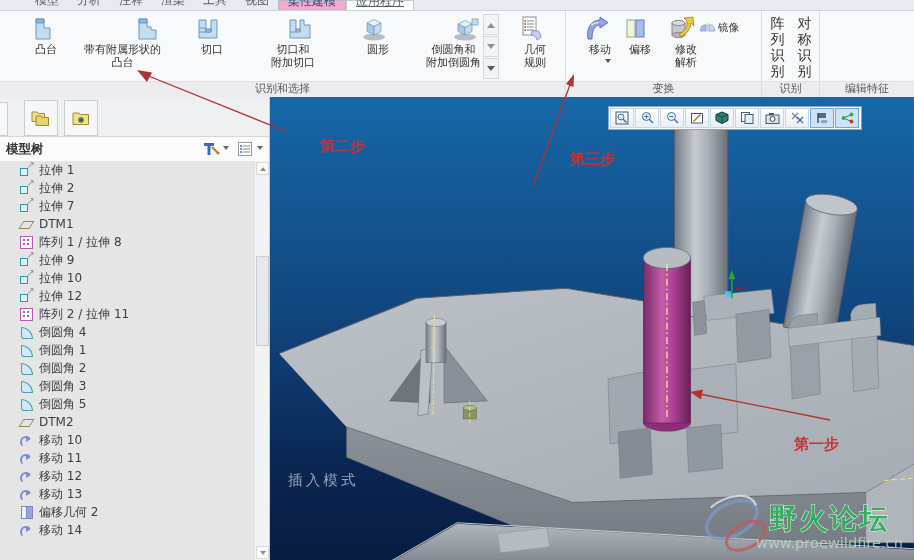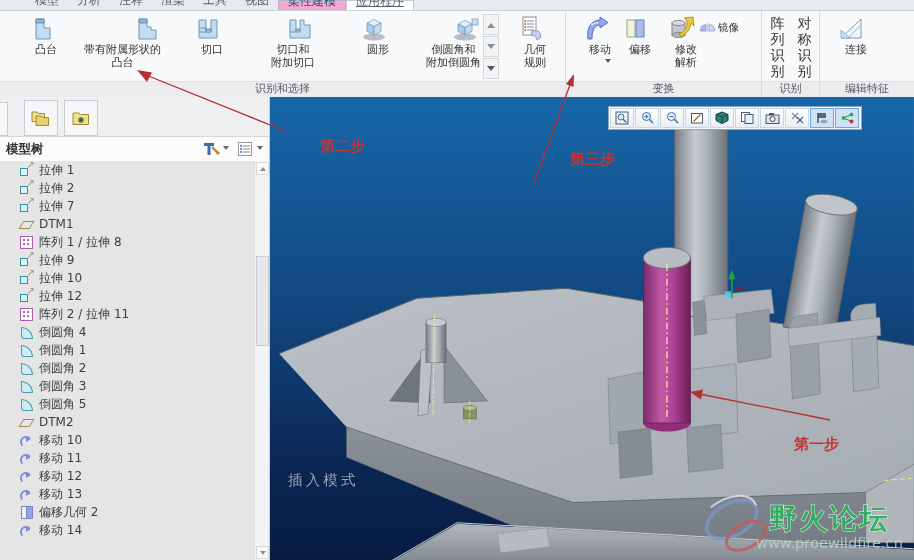--- a/index.html
+++ b/index.html
@@ -292,28 +292,20 @@
           </svg>
         <div class="r-label smalllbl">对称
 识别</div>
       </div>
     </div>
     <div class="rgroup-title">识别</div>
   </div>
 
   <div class="rgroup" style="width:94px;border-right:none">
     <div class="rgroup-body">
-      <div class="rbtn" style="width:42px">
-        <svg class="ric" viewBox="0 0 30 30">
-          <polygon points="4,24 24,5 24,24" fill="#eef5fb" stroke="#7aa0c0"></polygon>
-          <line x1="11" y1="24" x2="24" y2="11" stroke="#9ab8d0"></line>
-          <polygon points="4,24 13,24 4,16" fill="#c2ddf2" stroke="#7aa0c0" stroke-width=".7"></polygon>
-          </svg>
-        <div class="r-label">连接</div>
-      </div>
     </div>
     <div class="rgroup-title">编辑特征</div>
   </div>
 </div>
 
 <div class="main">
 
   <div class="sidebar">
     <div class="navtabs">
       <div class="navtab-sliver"></div>

